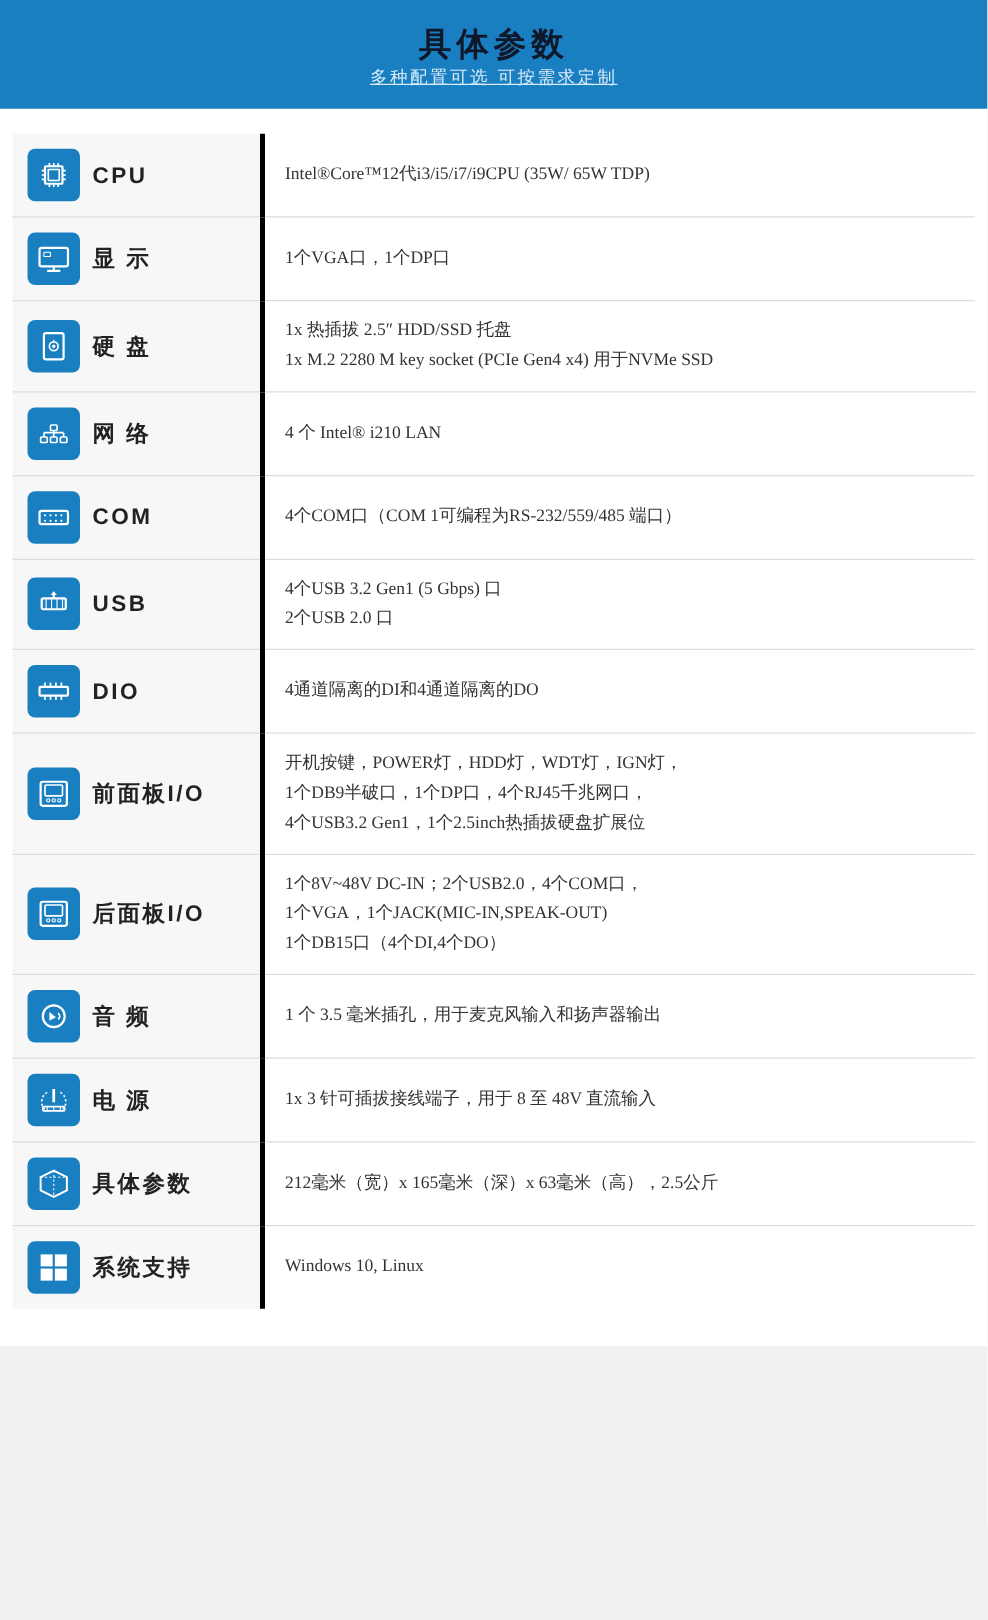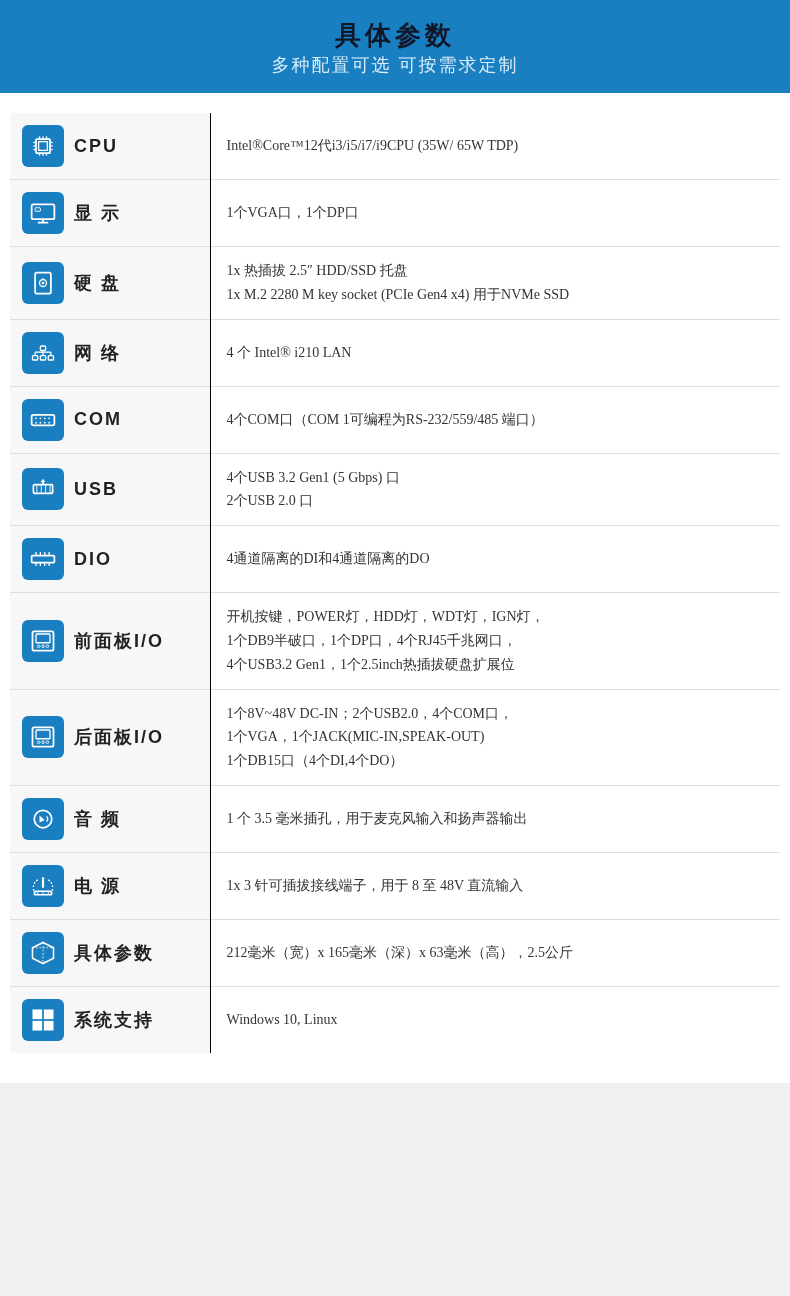--- a/index.html
+++ b/index.html
@@ -20,41 +20,42 @@
     }
     .header-title {
       color: #0f172a;
       font-size: 26px;
       font-weight: bold;
       letter-spacing: 4px;
       margin-bottom: 0;
     }
     .header-subtitle {
       color: #d8ecfa;
-      font-size: 18px;
+      font-size: 14px;
       letter-spacing: 2px;
+      text-decoration: underline;
     }
     .specs-table {
       width: 100%;
       border-collapse: collapse;
       background: #fff;
       margin: 20px 0 10px;
     }
     .specs-table tr {
       border-bottom: 1px solid #ddd;
     }
     .specs-table tr:last-child {
       border-bottom: none;
     }
     .label-cell {
       width: 200px;
       min-width: 200px;
       padding: 12px 10px 12px 12px;
       background: #f7f7f7;
-      border-right: 1px solid #000000;
+      border-right: 4px solid #000000;
       vertical-align: middle;
     }
     .label-inner {
       display: flex;
       align-items: center;
       gap: 10px;
     }
     .icon-box {
       width: 42px;
       height: 42px;

